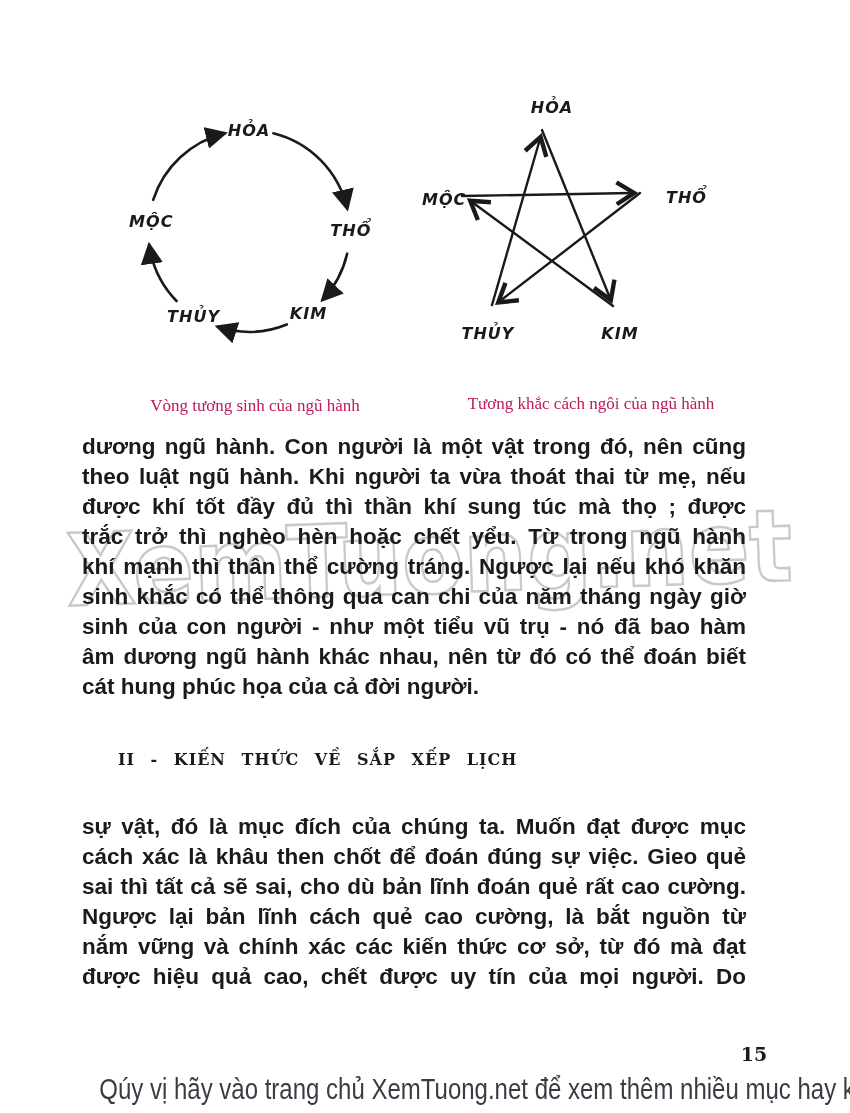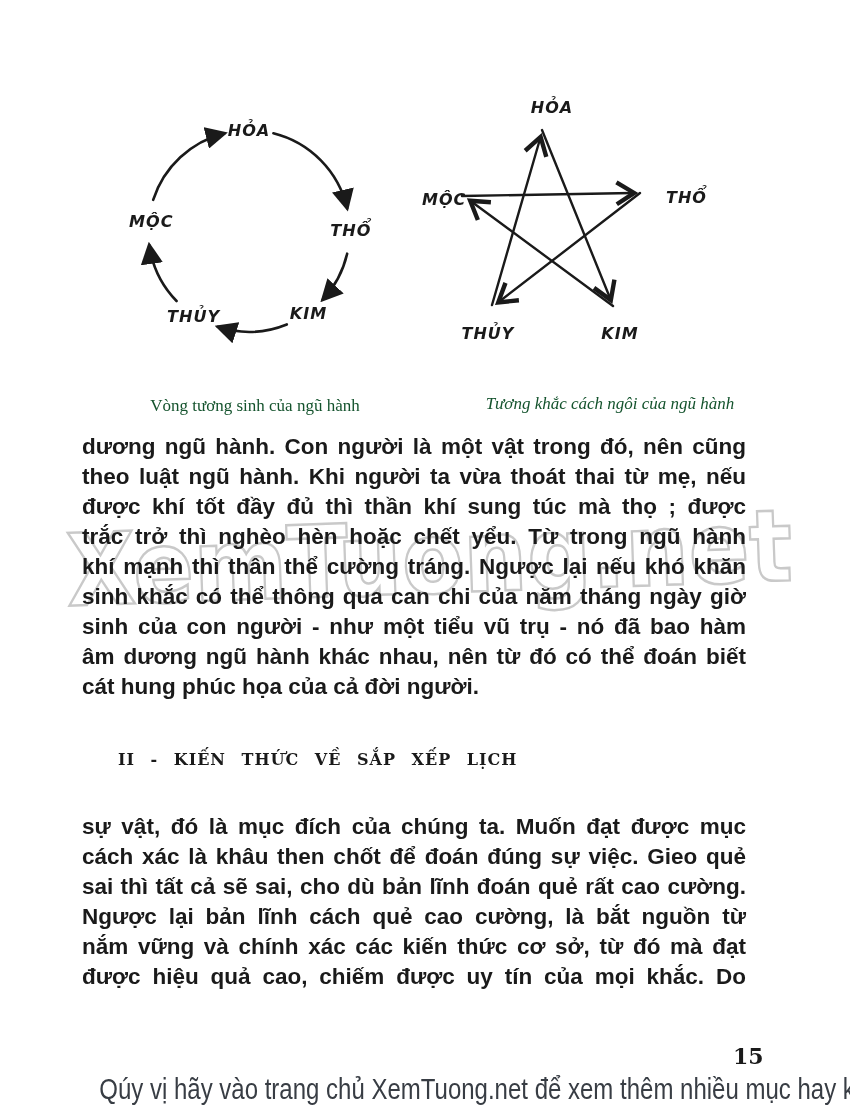--- a/index.html
+++ b/index.html
@@ -8,41 +8,41 @@
     font-family:"Liberation Serif", serif;color:#1a1a1a;
   }
   .abs{position:absolute;}
 
   
   .diagram svg text{
     font-family:"DejaVu Sans", sans-serif;font-weight:bold;font-style:italic;
     fill:#1a1a1a;letter-spacing:1px;
   }
   .caption{
-    font-family:"Liberation Serif", serif;font-size:17px;color:#14532d;
+    font-family:"Liberation Serif", serif;font-size:17px;color:#be185d;
     text-align:center;white-space:nowrap;
   }
 
   
   .watermark-layer{left:40px;top:468px;width:780px;height:185px;z-index:1;pointer-events:none;}
 
   
   .bodytext{z-index:2;}
   .para{left:82px;width:664px;font-size:22.5px;font-weight:bold;line-height:30px;
     font-family:Liberation Sans, sans-serif;}
   .line{height:30px;white-space:nowrap;}
   .jline{text-align:justify;text-align-last:justify;white-space:normal;}
   .endline{text-align:left;text-align-last:auto;}
   .indent{padding-left:42px;}
   .heading{
     left:98px;top:750px;font-size:16px;font-weight:bold;letter-spacing:1px;word-spacing:9px;
     font-family:"DejaVu Serif","Liberation Serif",serif;white-space:nowrap;z-index:2;margin-left:20px;
   }
   .pagenum{
-    left:733px;top:1043px;width:42px;text-align:left;font-size:22px;font-weight:bold;
+    left:733px;top:1043px;width:42px;text-align:center;font-size:19px;font-weight:bold;
     font-family:"DejaVu Serif","Liberation Serif",serif;z-index:2;
   }
 
   
   .footer{left:0;top:1072px;width:850px;text-align:center;z-index:2;}
   .footer-inner{
     display:inline-block;transform:scaleX(0.8);transform-origin:50% 50%;
     font-family:"Liberation Sans", sans-serif;font-size:30px;font-weight:500;
     color:#383d44;white-space:nowrap;letter-spacing:0px;
   }
@@ -90,21 +90,21 @@
       </g>
       <text x="132" y="30" font-size="16" text-anchor="middle">HỎA</text>
       <text x="246" y="120" font-size="16" text-anchor="start">THỔ</text>
       <text x="200" y="256" font-size="16" text-anchor="middle">KIM</text>
       <text x="68" y="256" font-size="16" text-anchor="middle">THỦY</text>
       <text x="2" y="122" font-size="16" text-anchor="start">MỘC</text>
     </svg>
   </div>
 
   <div class="abs caption" style="left:125px;top:396px;width:260px;">Vòng tương sinh của ngũ hành</div>
-  <div class="abs caption" style="left:455px;top:394px;width:310px;font-style:italic;">Tương khắc cách ngôi của ngũ hành</div>
+  <div class="abs caption" style="left:436px;top:394px;width:310px;">Tương khắc cách ngôi của ngũ hành</div>
 
   <div class="abs watermark-layer">
     <svg width="780" height="185" viewBox="0 0 780 185">
       <text x="390" y="125" text-anchor="middle" textLength="726" lengthAdjust="spacingAndGlyphs" font-family="DejaVu Sans, sans-serif" font-weight="bold" font-size="100" fill="none" stroke="#c9c9c9" stroke-width="2.5" transform="rotate(-2 390 110)">XemTuong.net</text>
     </svg>
   </div>
 
   <div class="abs para bodytext" style="top:432px;">
     <div class="line jline">dương ngũ hành. Con người là một vật trong đó, nên cũng</div>
     <div class="line jline">theo luật ngũ hành. Khi người ta vừa thoát thai từ mẹ, nếu</div>
@@ -118,21 +118,21 @@
   </div>
 
   <div class="abs heading">II - KIẾN THỨC VỀ SẮP XẾP LỊCH</div>
 
   <div class="abs para bodytext" style="top:812px;">
     <div class="line jline">sự vật, đó là mục đích của chúng ta. Muốn đạt được mục</div>
     <div class="line jline">cách xác là khâu then chốt để đoán đúng sự việc. Gieo quẻ</div>
     <div class="line jline">sai thì tất cả sẽ sai, cho dù bản lĩnh đoán quẻ rất cao cường.</div>
     <div class="line jline">Ngược lại bản lĩnh cách quẻ cao cường, là bắt nguồn từ</div>
     <div class="line jline">nắm vững và chính xác các kiến thức cơ sở, từ đó mà đạt</div>
-    <div class="line jline">được hiệu quả cao, chiếm được uy tín của mọi khắc. Do</div>
+    <div class="line jline">được hiệu quả cao, chết được uy tín của mọi người. Do</div>
   </div>
 
   <div class="abs pagenum">15</div>
 
   <div class="abs footer">
     <span class="footer-inner"><span>Qúy vị hãy vào trang chủ </span><span>XemTuong.net</span><span> để xem thêm nhiều mục hay khác</span></span>
   </div>
 
 </div>
 

